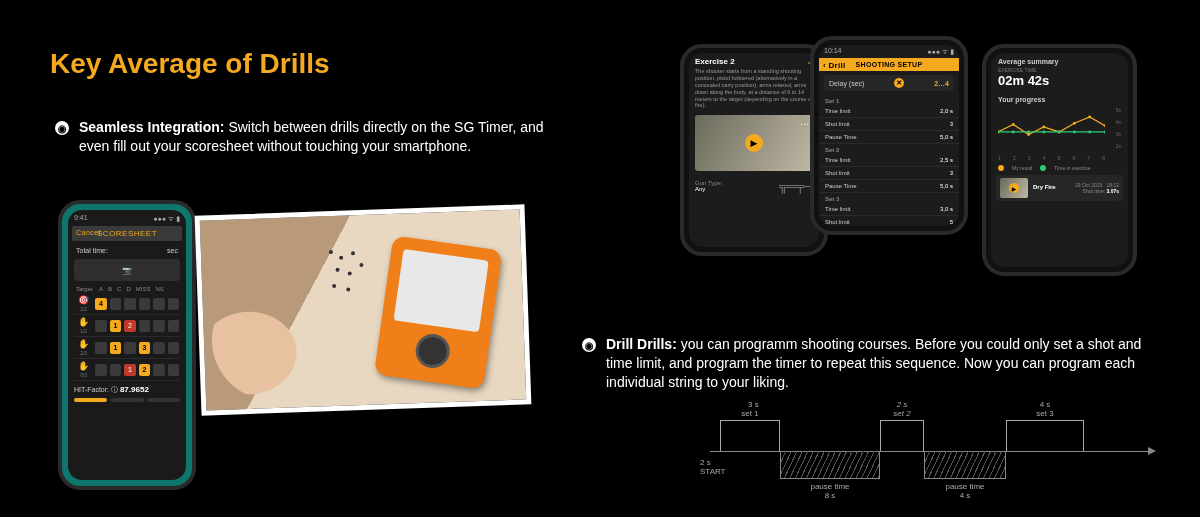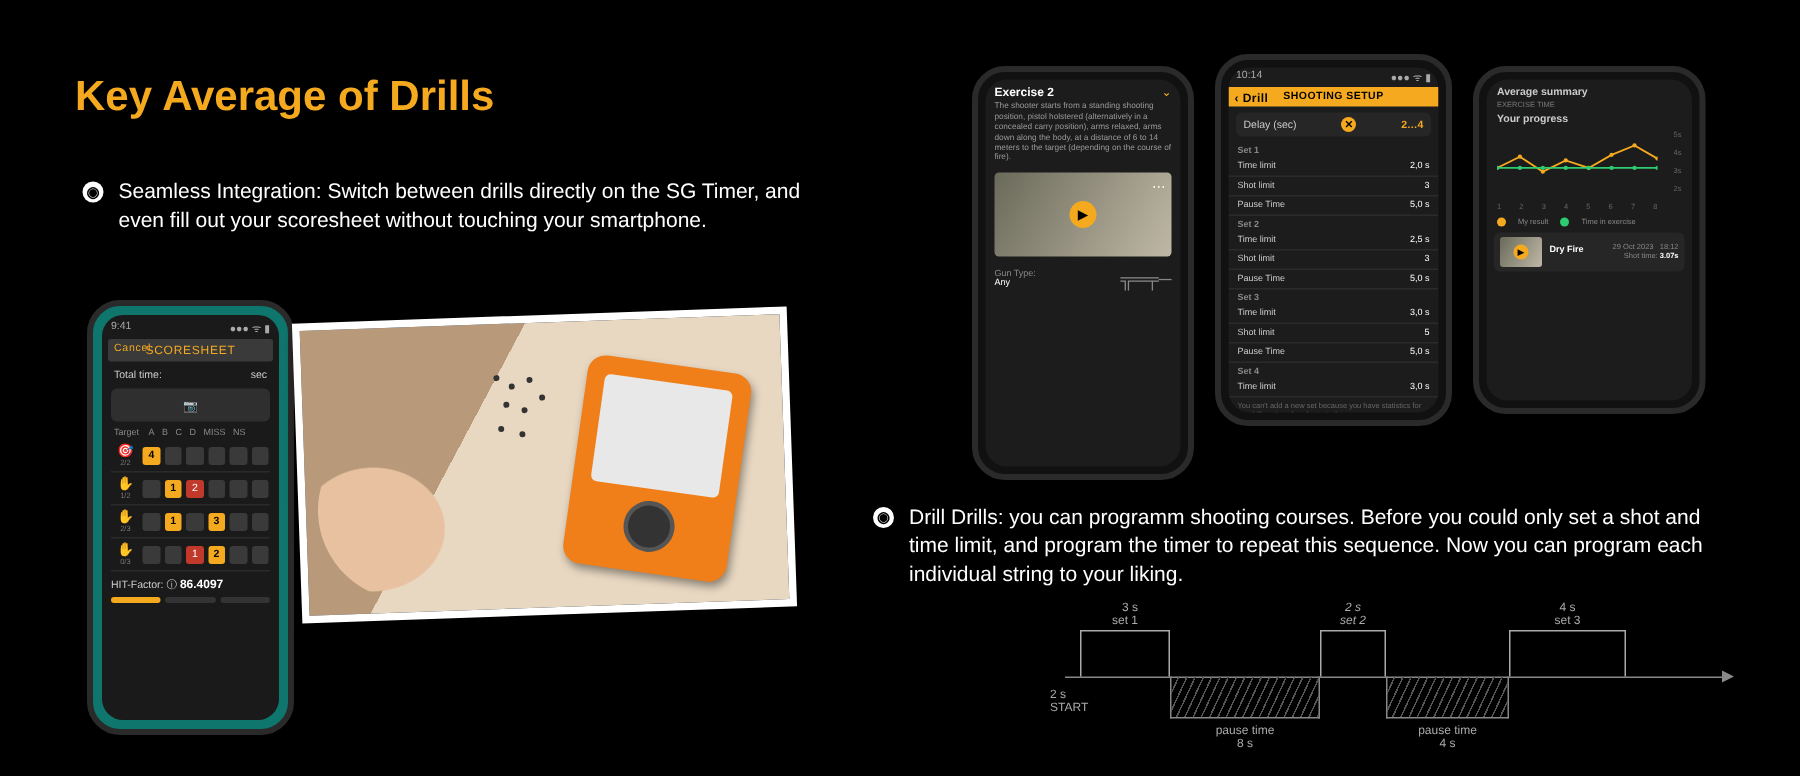--- a/index.html
+++ b/index.html
@@ -22,21 +22,21 @@
   }
   .bullet-row { position: absolute; display: flex; align-items: flex-start; gap: 10px; }
   .bullet-dot {
     width: 14px; height: 14px; border-radius: 50%;
     background: #fff; color: #000;
     display: flex; align-items: center; justify-content: center;
     font-size: 10px; font-weight: 900; margin-top: 3px;
     flex: none;
   }
   .bullet-text { font-size: 14px; line-height: 1.35; }
-  .bullet-text b { font-weight: 400; }
+  .bullet-text b { font-weight: 700; }
 
   
   .phone-frame {
     position: absolute;
     background: #0f766e;
     border: 4px solid #2a2a2a;
     border-radius: 22px;
     padding: 6px;
     box-shadow: 0 0 0 1px #000;
   }
@@ -224,21 +224,21 @@
           <div class="ss-cell"></div>
           <div class="ss-cell ss-red">1</div>
           <div class="ss-cell ss-yellow">2</div>
           <div class="ss-cell"></div>
           <div class="ss-cell"></div>
         </div>
       </div>
     <div class="ss-hit">
       <span>HIT-Factor:</span>
       <span>ⓘ</span>
-      <b>86.4097</b>
+      <b>87.9652</b>
     </div>
     <div class="ss-pager">
       <div class="ss-pill on"></div>
         <div class="ss-pill"></div>
         <div class="ss-pill"></div>
     </div>
   </div>
 </div>
 
 <div class="tilted-photo">
@@ -252,42 +252,42 @@
     <i style="left:2px;top:34px"></i>
       <i style="left:16px;top:38px"></i>
   </div>
   <div class="tp-hand"></div>
   <div class="tp-device">
     <div class="tp-screen"></div>
     <div class="tp-btn"></div>
   </div>
 </div>
 
-<div class="rp" style="left:648px; top:44px; width:148px; height:276px;">
+<div class="rp" style="left:680px; top:44px; width:148px; height:212px;">
   <div class="rp-inner">
     <div class="rp1-title">
       <b>Exercise 2</b>
       <span class="chev">⌄</span>
     </div>
     <div class="rp1-desc">The shooter starts from a standing shooting position, pistol holstered (alternatively in a concealed carry position), arms relaxed, arms down along the body, at a distance of 6 to 14 meters to the target (depending on the course of fire).</div>
     <div class="rp1-video">
       <div class="rp1-dots">⋯</div>
       <div class="rp1-play">▶</div>
     </div>
     <div class="rp1-gun">
       <div>
         <div style="color:#888">Gun Type:</div>
         <div style="color:#fff">Any</div>
       </div>
       <div class="gi">╦═╤─</div>
     </div>
   </div>
 </div>
 
-<div class="rp" style="left:810px; top:36px; width:158px; height:248px;">
+<div class="rp" style="left:810px; top:36px; width:158px; height:199px;">
   <div class="rp-inner">
     <div class="status-row" style="padding:2px 5px">
       <span>10:14</span>
       <span>●●● ᯤ ▮</span>
     </div>
     <div class="rp-header">
       <span class="rp-back">‹ <span>Drill</span></span>
       <span>SHOOTING SETUP</span>
     </div>
     <div class="rp-delay">
@@ -342,20 +342,21 @@
         </div>
       </div>
     <div class="rp-note">You can't add a new set because you have statistics for the drill you've already started</div>
   </div>
 </div>
 
 <div class="rp" style="left:982px; top:44px; width:155px; height:232px;">
   <div class="rp-inner">
     <div class="rp3-title">Average summary</div>
     <div style="padding:2px 7px 0;font-size:5px;color:#777">EXERCISE TIME</div>
+    <div class="rp3-time">02m 42s</div>
     <div class="rp3-prog">Your progress</div>
     <div class="rp3-chart">
       <svg class="rp3-line" viewBox="0 0 120 42" preserveAspectRatio="none" id="prog-svg">
           <path d="M0.0 28.0 L17.1 19.6 L34.3 30.8 L51.4 22.4 L68.6 28.0 L85.7 18.2 L102.9 11.2 L120.0 21.0 " stroke="#f4a91f" fill="none" stroke-width="1.4"></path>
           <circle cx="0" cy="28" r="1.6" fill="#f4a91f"></circle>
           <circle cx="17.142857142857142" cy="19.6" r="1.6" fill="#f4a91f"></circle>
           <circle cx="34.285714285714285" cy="30.800000000000004" r="1.6" fill="#f4a91f"></circle>
           <circle cx="51.42857142857142" cy="22.400000000000002" r="1.6" fill="#f4a91f"></circle>
           <circle cx="68.57142857142857" cy="28" r="1.6" fill="#f4a91f"></circle>
           <circle cx="85.71428571428572" cy="18.199999999999996" r="1.6" fill="#f4a91f"></circle>

